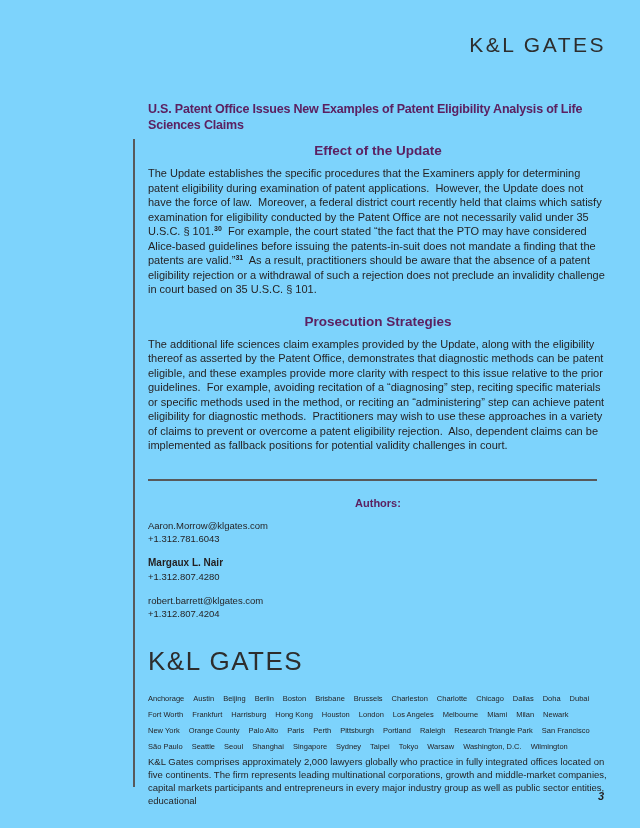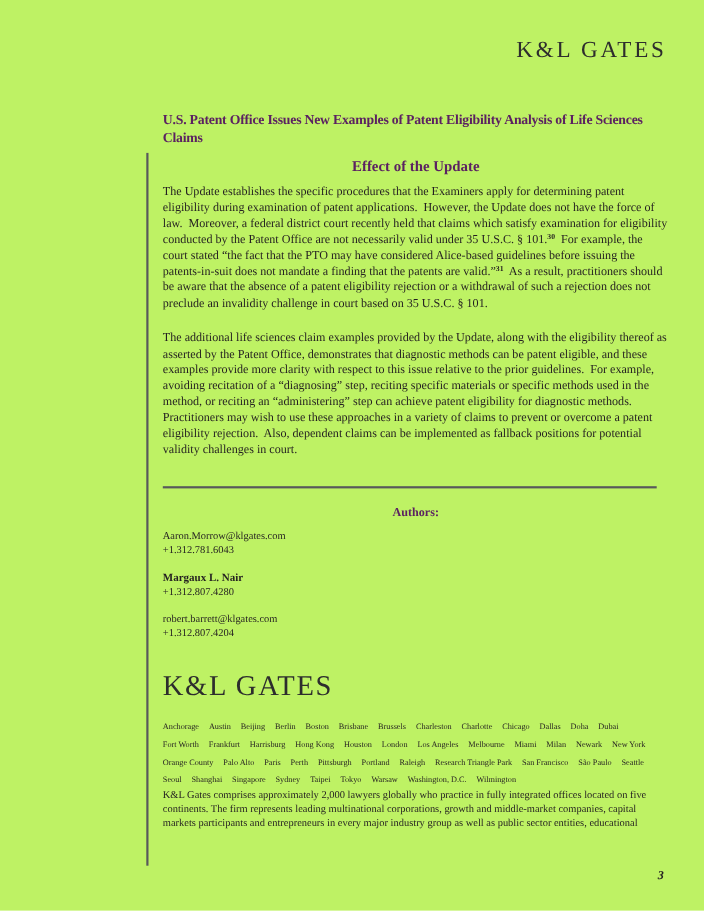--- a/index.html
+++ b/index.html
@@ -1,21 +1,21 @@
 <!DOCTYPE html>
 <html><head>
 <meta charset="utf-8">
 <style>
   html, body { margin: 0; padding: 0; background: #ffffff; }
   .page {
     position: relative;
     width: 640px;
     height: 828px;
-    background: #bef264;
-    font-family: Liberation Serif, serif;
+    background: #7dd3fc;
+    font-family: Liberation Sans, sans-serif;
     color: #231f20;
     overflow: hidden;
   }
   
   .top-logo {
     position: absolute;
     top: 33px;
     right: 34px;
     font-size: 21px;
     letter-spacing: 2.5px;
@@ -129,20 +129,21 @@
   <div class="v-rule"></div>
 
   <div class="content">
 
     <h1 class="doc-title">U.S. Patent Office Issues New Examples of Patent Eligibility Analysis of Life Sciences Claims</h1>
 
     <h2 class="section-heading">Effect of the Update</h2>
 
     <p class="body-text"><span>The Update establishes the specific procedures that the Examiners apply for determining patent eligibility during examination of patent applications.  However, the Update does not have the force of law.  Moreover, a federal district court recently held that claims which satisfy examination for eligibility conducted by the Patent Office are not necessarily valid under 35 U.S.C. § 101.</span><sup>30</sup><span>  For example, the court stated “the fact that the PTO may have considered Alice-based guidelines before issuing the patents-in-suit does not mandate a finding that the patents are valid.”</span><sup>31</sup><span>  As a result, practitioners should be aware that the absence of a patent eligibility rejection or a withdrawal of such a rejection does not preclude an invalidity challenge in court based on 35 U.S.C. § 101.</span></p>
 
+    <h2 class="section-heading">Prosecution Strategies</h2>
 
     <p class="body-text">The additional life sciences claim examples provided by the Update, along with the eligibility thereof as asserted by the Patent Office, demonstrates that diagnostic methods can be patent eligible, and these examples provide more clarity with respect to this issue relative to the prior guidelines.  For example, avoiding recitation of a “diagnosing” step, reciting specific materials or specific methods used in the method, or reciting an “administering” step can achieve patent eligibility for diagnostic methods.  Practitioners may wish to use these approaches in a variety of claims to prevent or overcome a patent eligibility rejection.  Also, dependent claims can be implemented as fallback positions for potential validity challenges in court.</p>
 
     <hr class="h-rule">
 
     <div class="authors-label">Authors:</div>
 
     <div class="author-block">
       <div class="author-contact">Aaron.Morrow@klgates.com</div>
       <div class="author-contact">+1.312.781.6043</div>

